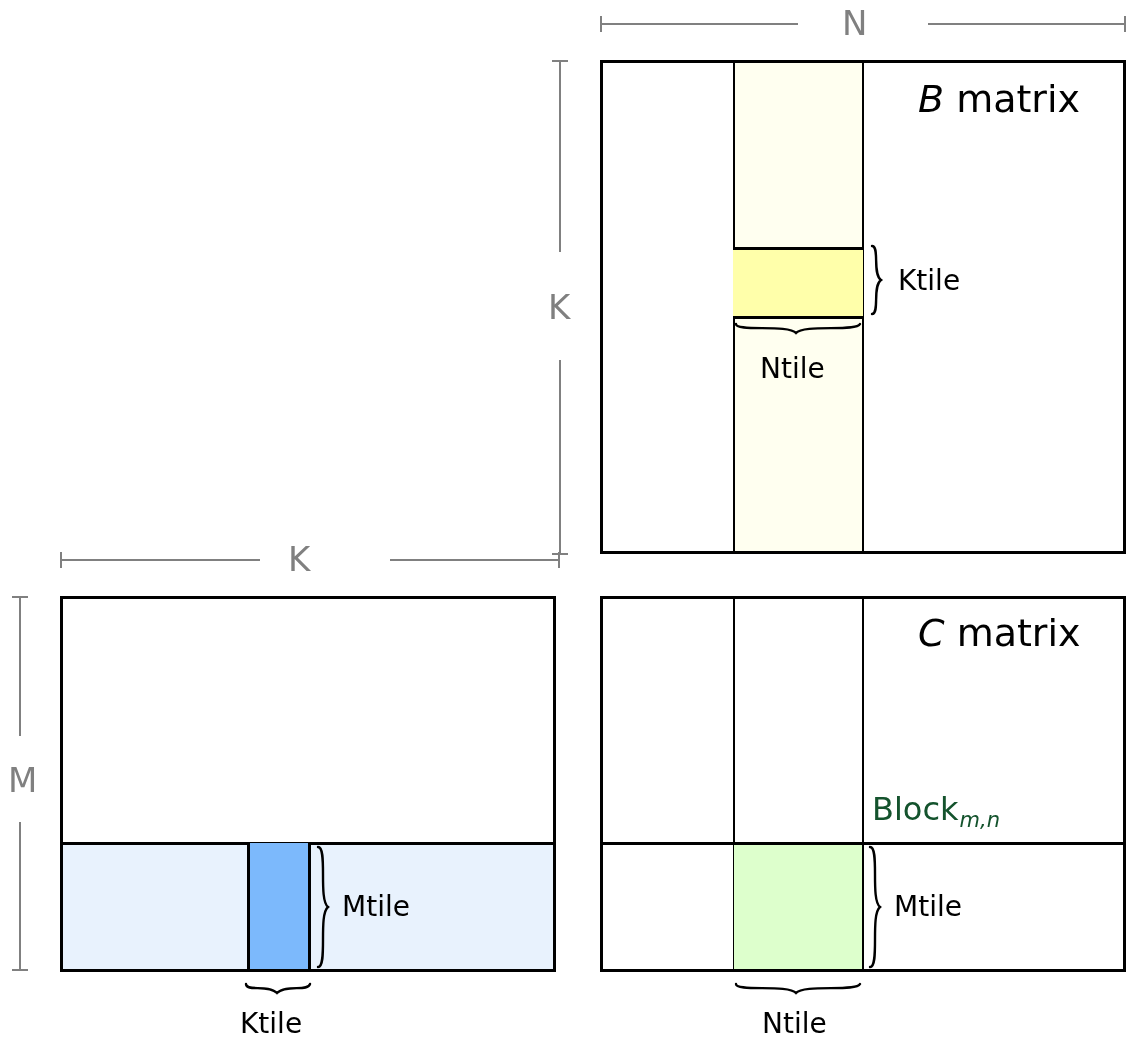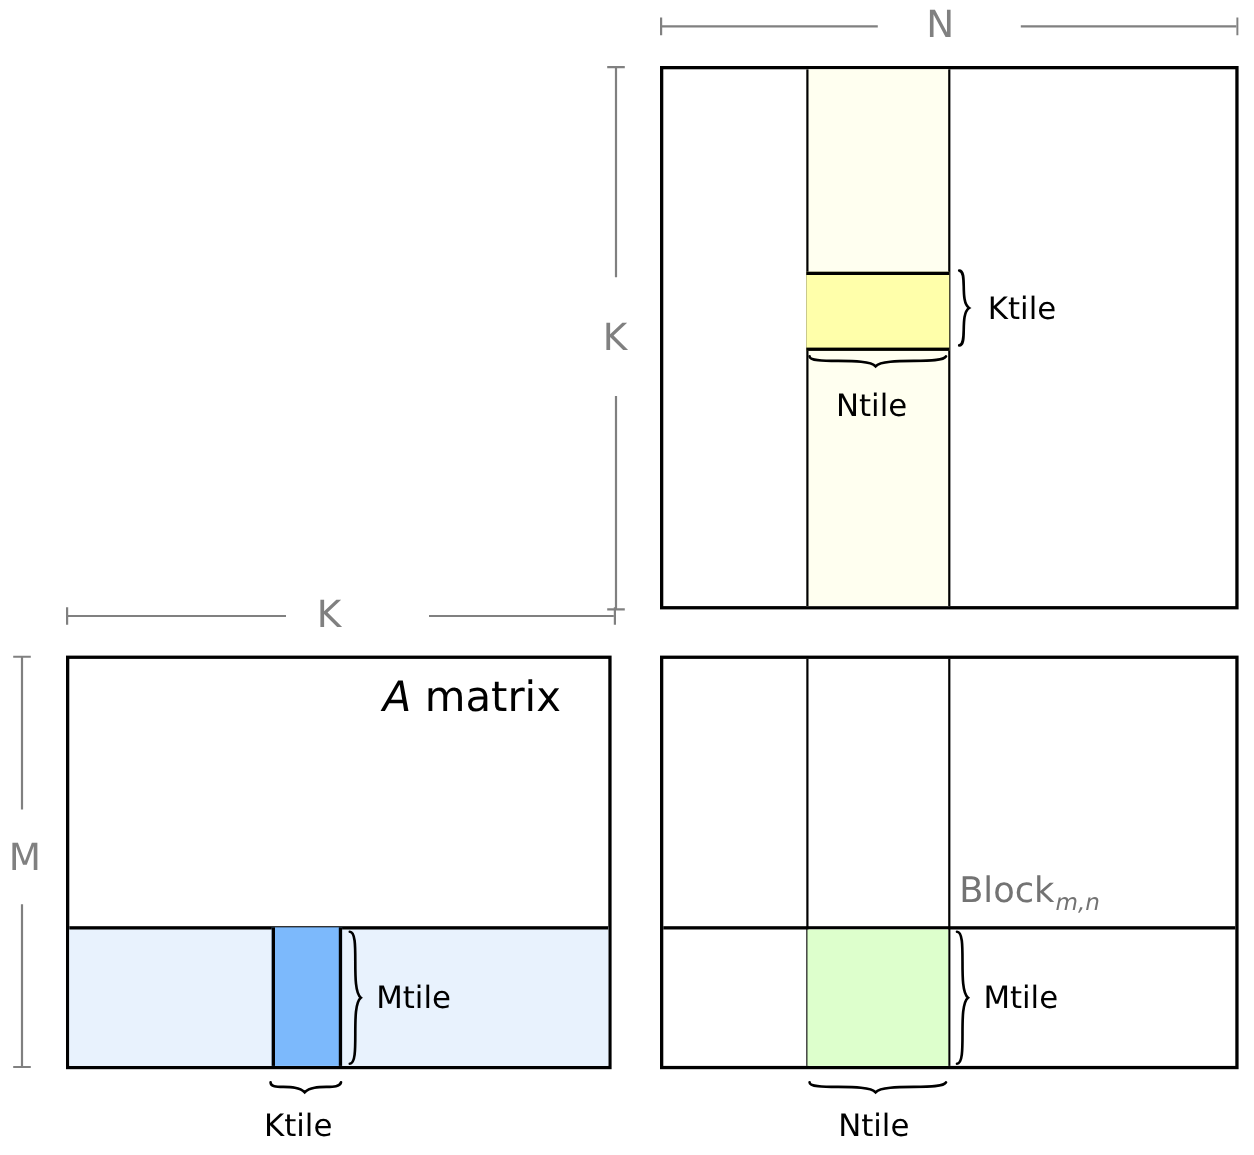--- a/index.html
+++ b/index.html
@@ -54,21 +54,21 @@
     white-space: nowrap;
     line-height: 1;
   }
   .mat-title .sym {
     font-style: italic;
   }
 
   .block-label {
     position: absolute;
     font-size: 32px;
-    color: #737373;
+    color: #14532d;
     white-space: nowrap;
     line-height: 1;
   }
   .block-label sub {
     font-style: italic;
     font-size: 21px;
     vertical-align: baseline;
     position: relative;
     top: 7px;
     left: 1px;
@@ -130,20 +130,23 @@
   <div class="matrix-box" style="left:600px; top:60px; width:526px; height:494px;">
 
     <div class="fill" style="left:130px; top:0px; width:130px; height:488px; background:#fffff0;"></div>
 
     <div class="rule-v" style="left:130px; top:0px; height:488px;"></div>
     <div class="rule-v" style="left:259px; top:0px; height:488px;"></div>
 
     <div class="fill" style="left:130px; top:184px; width:130px; height:72px; background:#ffffaa; border-top:3px solid #000; border-bottom:3px solid #000;"></div>
   </div>
 
+  <div class="mat-title" style="left:918px; top:80px;">
+    <span class="sym">B</span><span> matrix</span>
+  </div>
 
   <div class="brace" style="left:868px; top:244px;">
     <svg width="26" height="72" viewBox="0 0 26 72">
       <path d="M 4 2 C 12 2, 4 30, 13 36 C 4 42, 12 70, 4 70" fill="none" stroke="#000000" stroke-width="2.4" stroke-linecap="round"></path>
     </svg>
   </div>
   <div class="tile-label" style="left:898px; top:267px;">Ktile</div>
 
   <div class="brace" style="left:734px; top:320px;">
     <svg width="128" height="26" viewBox="0 0 128 26">
@@ -174,23 +177,20 @@
 
   <div class="matrix-box" style="left:60px; top:596px; width:496px; height:376px;">
 
     <div class="fill" style="left:0px; top:244px; width:490px; height:126px; background:#e8f2fd;"></div>
 
     <div class="rule-h" style="left:0px; top:243px; width:490px;"></div>
 
     <div class="fill" style="left:184px; top:244px; width:64px; height:126px; background:#7cb9fc; border-left:3px solid #000; border-right:3px solid #000;"></div>
   </div>
 
-  <div class="mat-title" style="left:348px; top:614px;">
-    <span class="sym">A</span><span> matrix</span>
-  </div>
 
   <div class="brace" style="left:314px; top:845px;">
     <svg width="26" height="124" viewBox="0 0 26 124">
       <path d="M 4 2 C 14 2, 4 54, 14 62 C 4 70, 14 122, 4 122" fill="none" stroke="#000000" stroke-width="2.4" stroke-linecap="round"></path>
     </svg>
   </div>
   <div class="tile-label" style="left:342px; top:893px;">Mtile</div>
 
   <div class="brace" style="left:244px; top:980px;">
     <svg width="68" height="26" viewBox="0 0 68 26">
@@ -202,20 +202,23 @@
   <div class="matrix-box" style="left:600px; top:596px; width:526px; height:376px;">
 
     <div class="rule-v" style="left:130px; top:0px; height:370px;"></div>
     <div class="rule-v" style="left:259px; top:0px; height:370px;"></div>
 
     <div class="rule-h" style="left:0px; top:243px; width:520px;"></div>
 
     <div class="fill" style="left:131px; top:246px; width:128px; height:124px; background:#ddffcc;"></div>
   </div>
 
+  <div class="mat-title" style="left:918px; top:614px;">
+    <span class="sym">C</span><span> matrix</span>
+  </div>
 
   <div class="block-label" style="left:872px; top:793px;">
     <span>Block</span><sub>m,n</sub>
   </div>
 
   <div class="brace" style="left:866px; top:845px;">
     <svg width="26" height="124" viewBox="0 0 26 124">
       <path d="M 4 2 C 14 2, 4 54, 14 62 C 4 70, 14 122, 4 122" fill="none" stroke="#000000" stroke-width="2.4" stroke-linecap="round"></path>
     </svg>
   </div>

